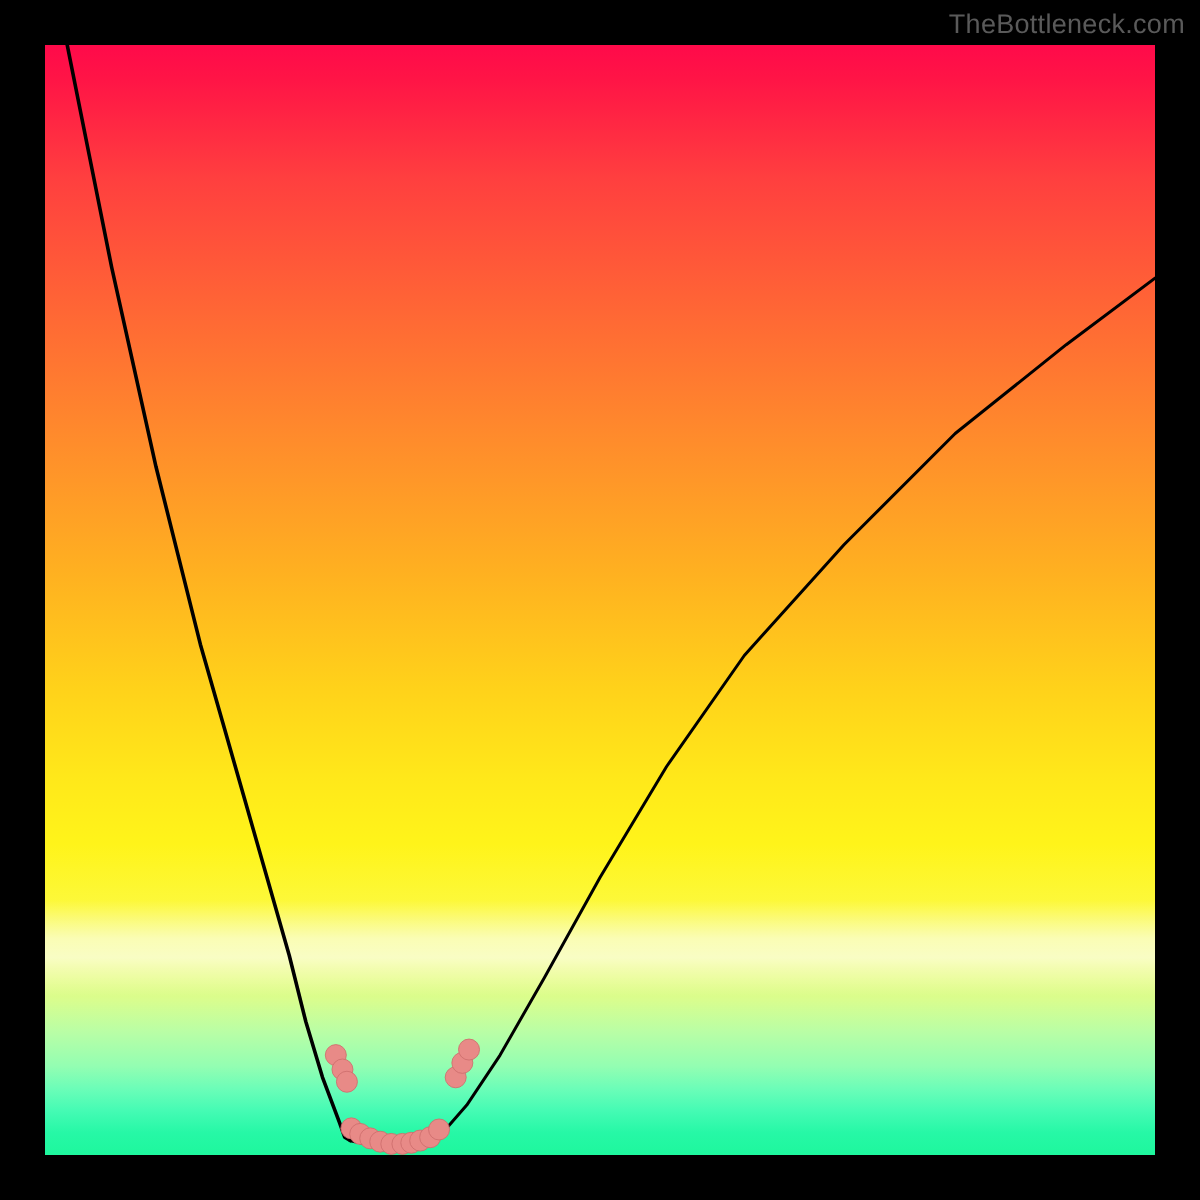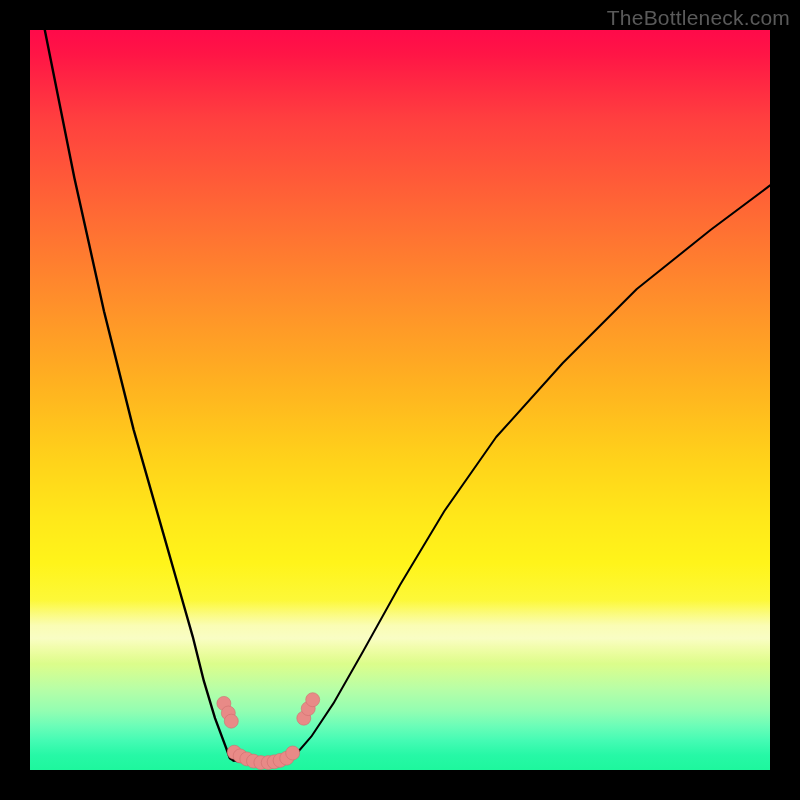--- a/index.html
+++ b/index.html
@@ -68,21 +68,21 @@
       rgba(255,255,255,0.60) 60%,
       rgba(255,255,255,0) 100%
     );
     pointer-events: none;
   }
   .watermark {
     position: absolute;
     top: 6px;
     right: 10px;
     color: #5a5a5a;
-    font-size: 21px;
+    font-size: 18px;
     font-weight: 400;
     letter-spacing: 0.2px;
     user-select: none;
   }
   svg.curves {
     position: absolute;
     left: 0;
     top: 0;
     width: 740px;
     height: 740px;

